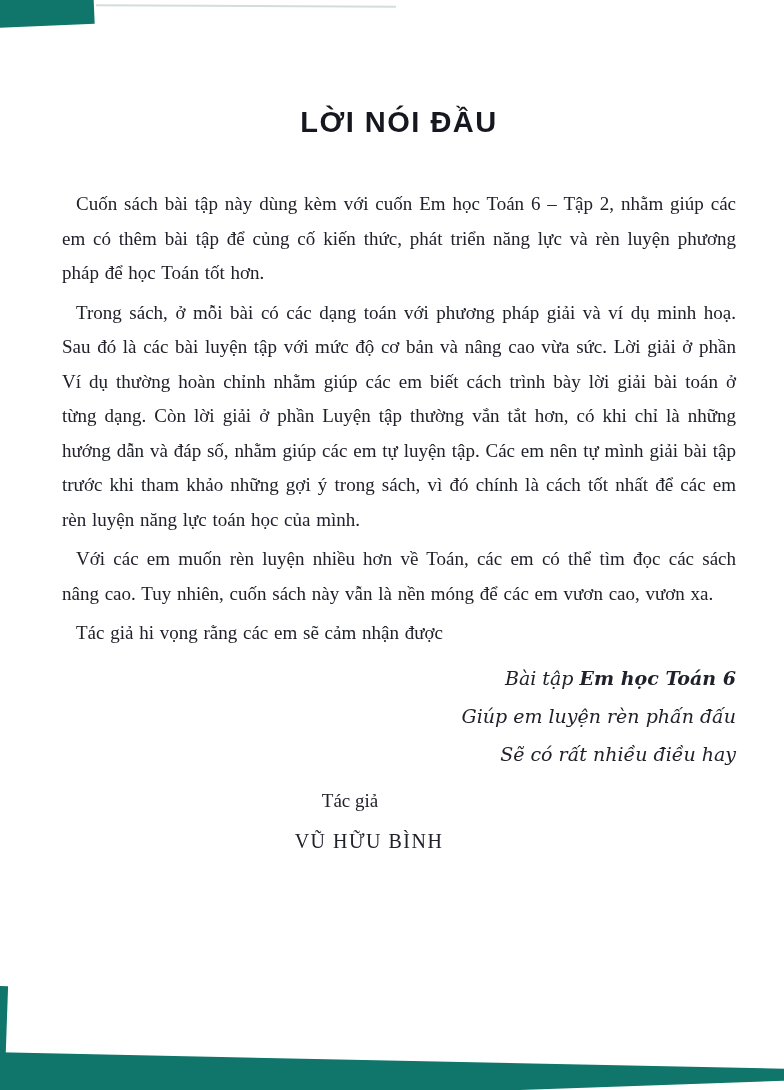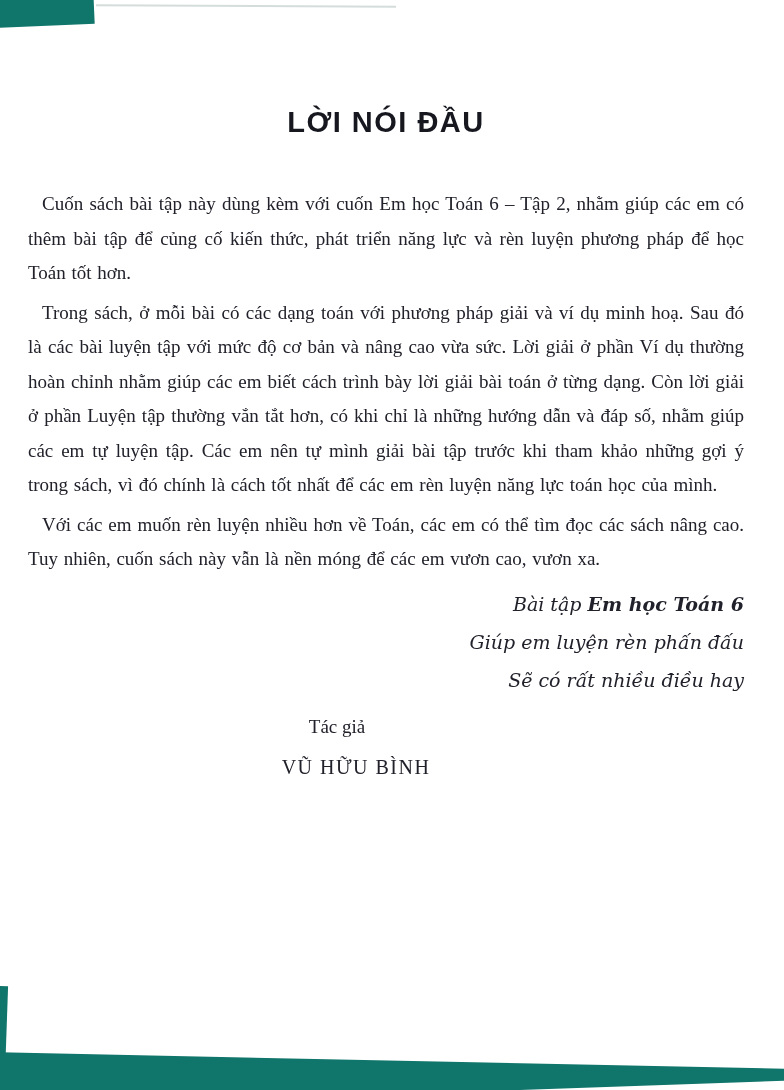--- a/index.html
+++ b/index.html
@@ -51,22 +51,22 @@
     position: absolute;
     left: 520px; top: 1090px;
     width: 320px; height: 70px;
     background: #ffffff;
     transform: rotate(-2deg);
     transform-origin: left top;
   }
 
   .content {
     position: absolute;
-    top: 0; left: 0; right: 0;
-    padding: 106px 40px 0 28px;
+    top: 0; left: 0; right: 8px;
+    padding: 106px 40px 0 62px;
   }
 
   .title {
     text-align: center;
     font-family: "Liberation Sans", "DejaVu Sans", sans-serif;
     font-weight: 700;
     font-size: 29px;
     letter-spacing: 1.5px;
     color: #17181f;
     margin-bottom: 48px;
@@ -122,20 +122,21 @@
 
     <h1 class="title">LỜI NÓI ĐẦU</h1>
 
 
     <p class="para"><span>Cuốn sách bài tập này dùng kèm với cuốn </span><b>Em học Toán 6 – Tập 2</b><span>, nhằm giúp các em có thêm bài tập để củng cố kiến thức, phát triển năng lực và rèn luyện phương pháp để học Toán tốt hơn.</span></p>
 
     <p class="para">Trong sách, ở mỗi bài có các dạng toán với phương pháp giải và ví dụ minh hoạ. Sau đó là các bài luyện tập với mức độ cơ bản và nâng cao vừa sức. Lời giải ở phần Ví dụ thường hoàn chỉnh nhằm giúp các em biết cách trình bày lời giải bài toán ở từng dạng. Còn lời giải ở phần Luyện tập thường vắn tắt hơn, có khi chỉ là những hướng dẫn và đáp số, nhằm giúp các em tự luyện tập. Các em nên tự mình giải bài tập trước khi tham khảo những gợi ý trong sách, vì đó chính là cách tốt nhất để các em rèn luyện năng lực toán học của mình.</p>
 
     <p class="para">Với các em muốn rèn luyện nhiều hơn về Toán, các em có thể tìm đọc các sách nâng cao. Tuy nhiên, cuốn sách này vẫn là nền móng để các em vươn cao, vươn xa.</p>
 
+    <p class="para">Tác giả hi vọng rằng các em sẽ cảm nhận được</p>
 
     <div class="poem">
       <div class="poem-line"><span>Bài tập </span><b>Em học Toán 6</b></div>
       <div class="poem-line">Giúp em luyện rèn phấn đấu</div>
       <div class="poem-line">Sẽ có rất nhiều điều hay</div>
     </div>
 
     <div class="signature">
       <div class="sig-role">Tác giả</div>
       <div class="sig-name">VŨ HỮU BÌNH</div>

